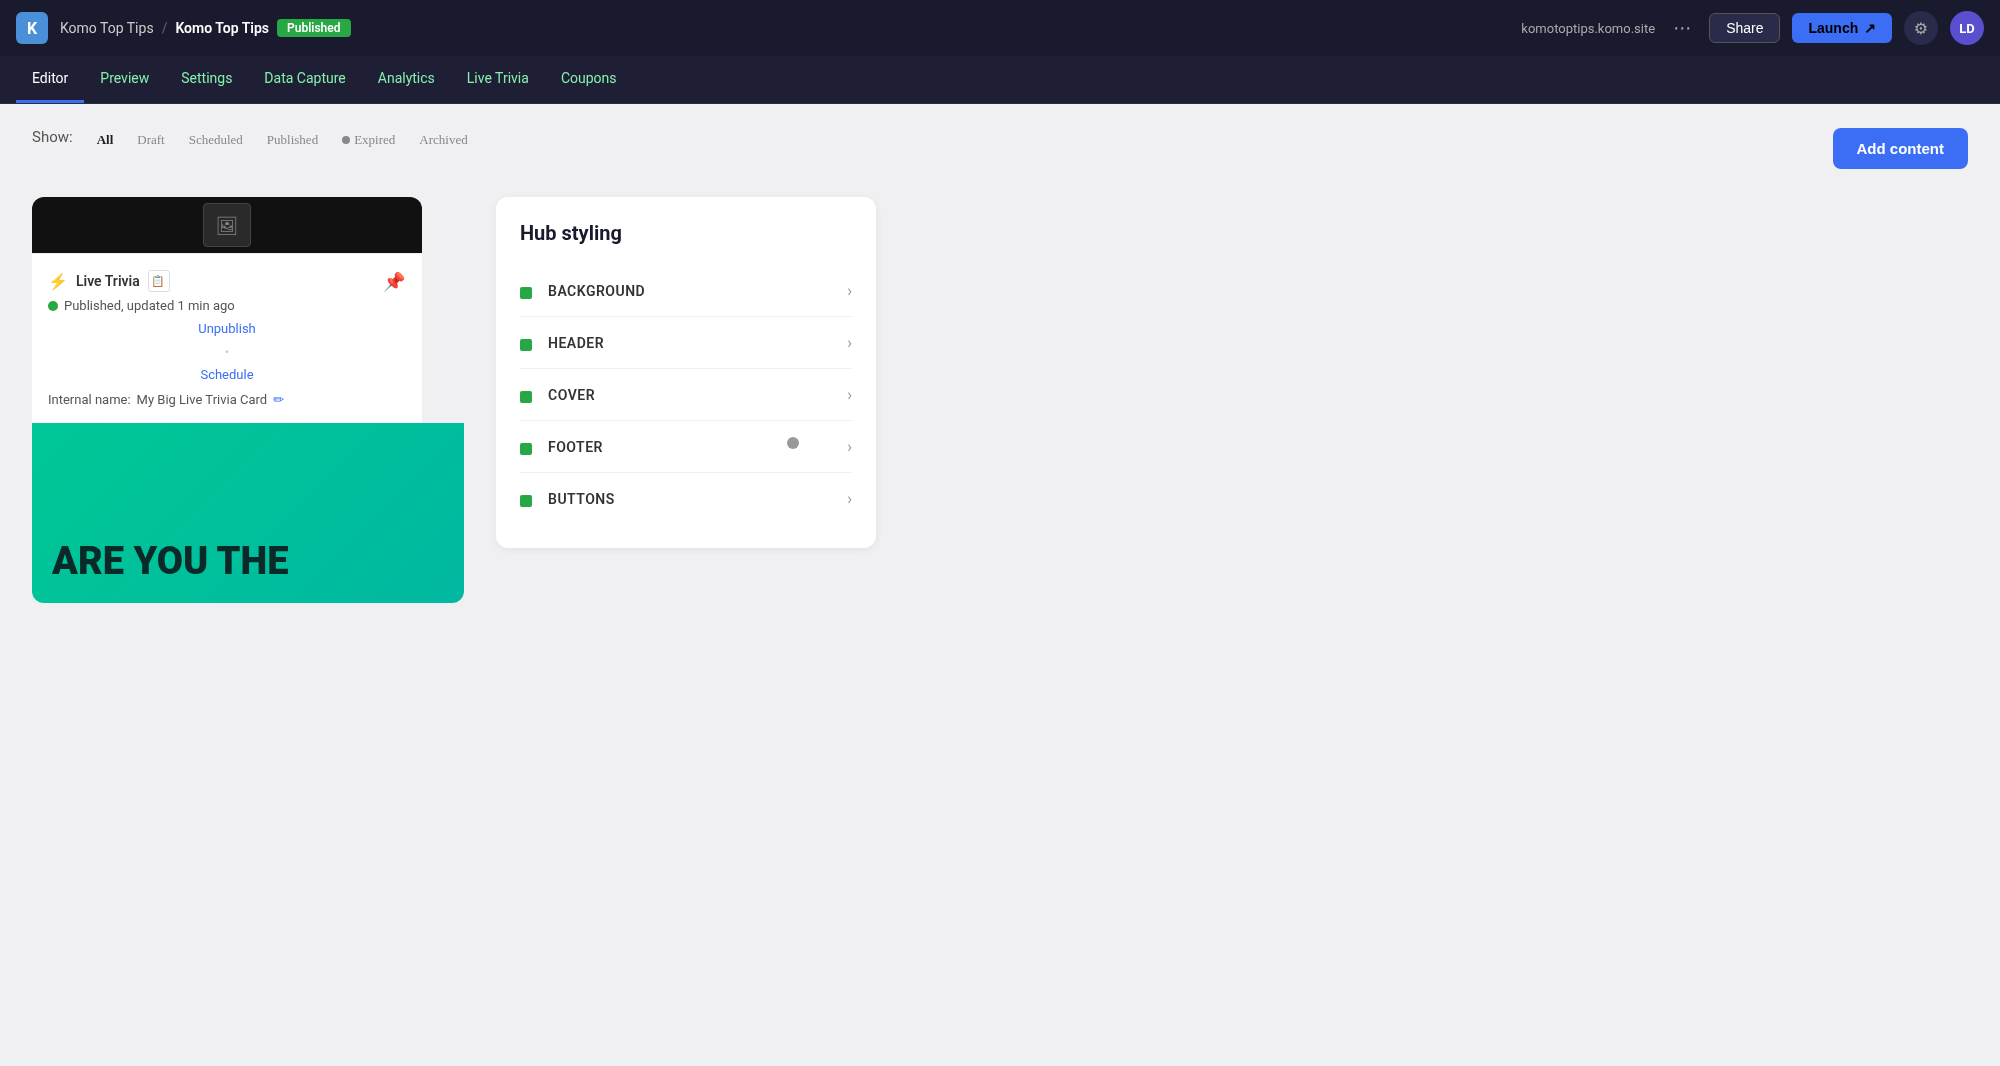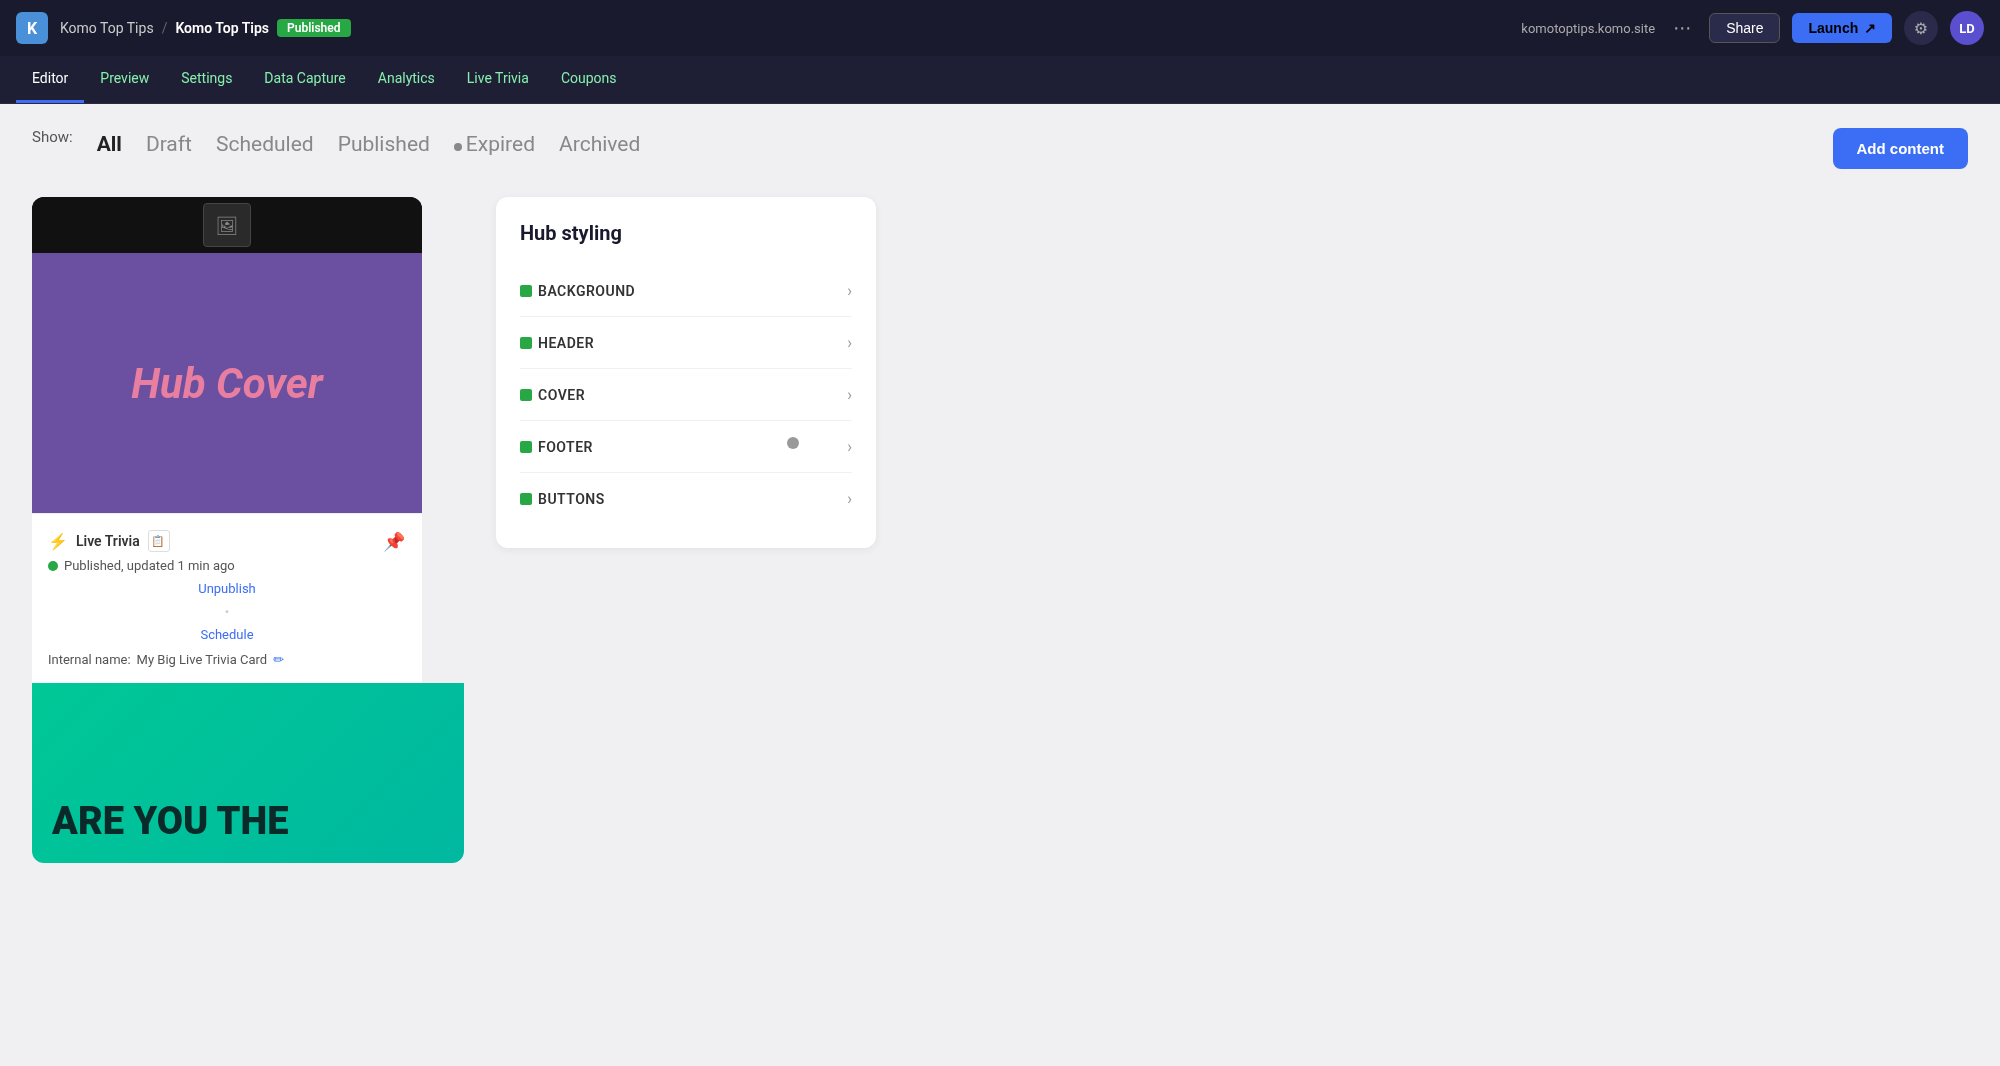--- a/index.html
+++ b/index.html
@@ -152,24 +152,25 @@
       gap: 0;
       margin-bottom: 28px;
     }
     .filter-label {
       color: #555;
       font-size: 15px;
       margin-right: 12px;
     }
     .filter-item {
       color: #888;
-      font-size: 21px;
+      font-size: 13px;
       padding: 4px 12px;
       cursor: pointer;
       border-radius: 4px;
+      font-family: Liberation Serif, serif;
     }
     .filter-item.active {
       color: #222;
       font-weight: 700;
     }
     .filter-dot {
       width: 8px;
       height: 8px;
       background: #888;
       border-radius: 50%;
@@ -357,22 +358,22 @@
       display: flex;
       align-items: center;
       justify-content: space-between;
       padding: 16px 0;
       border-bottom: 1px solid #f0f0f0;
       cursor: pointer;
     }
     .styling-item:last-child { border-bottom: none; }
     .styling-item-left {
       display: flex;
-      align-items: center;
-      gap: 6px;
+      align-items: flex-end;
+      gap: 16px;
     }
     .styling-dot {
       width: 12px;
       height: 12px;
       background: #28a745;
       border-radius: 2px;
     }
     .styling-label {
       font-size: 14px;
       font-weight: 600;
@@ -452,23 +453,20 @@
   <div class="content-area">
 
     <div class="card-column">
 
       <div class="hub-cover-card">
         <div class="hub-cover-top">
           <div class="hub-cover-icon">
             <span>🖼</span>
           </div>
         </div>
-        <div class="hub-cover-purple">
-          <span class="hub-cover-text">Hub Cover</span>
-        </div>
       </div>
 
       <div class="content-item-card">
         <div class="content-item-header">
           <div class="content-type-row">
             <span class="lightning-icon">⚡</span>
             <span class="content-type-label">Live Trivia</span>
             <div class="content-type-icon">📋</div>
           </div>
           <span class="pin-icon">📌</span>

